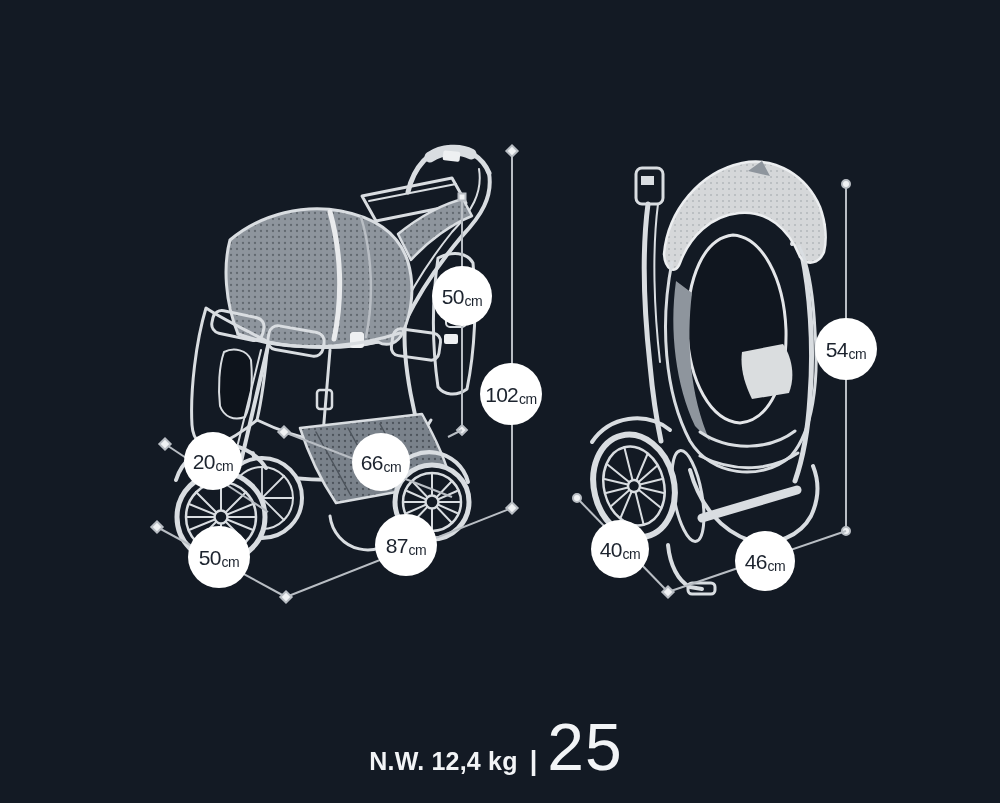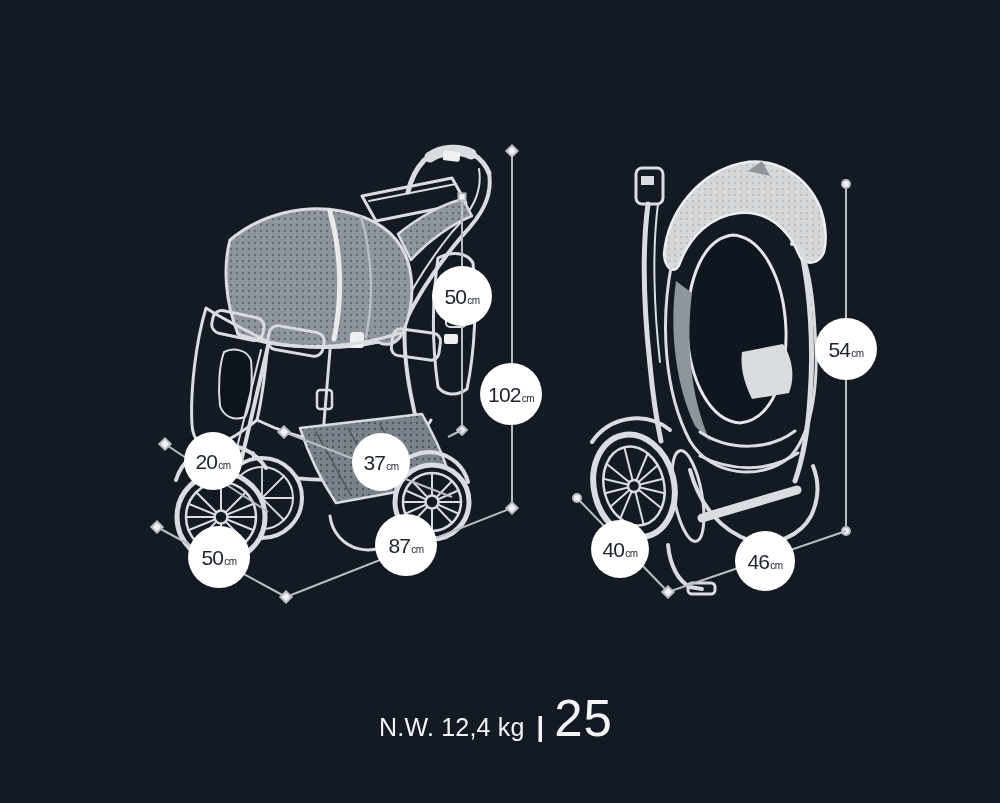--- a/index.html
+++ b/index.html
@@ -4,27 +4,27 @@
 <style>
   html,body{margin:0;padding:0;}
   body{width:1000px;height:803px;overflow:hidden;font-family:"Liberation Sans",sans-serif;}
   .stage{position:relative;width:1000px;height:803px;background:#131a24;}
   .stage svg{position:absolute;left:0;top:0;}
   
   .badge{position:absolute;background:#ffffff;border-radius:50%;
          display:flex;align-items:center;justify-content:center;
          color:#1c232e;font-weight:normal;line-height:1;}
   .badge .val{font-size:21px;letter-spacing:-0.8px;}
-  .badge .unit{font-size:10px;margin-left:1px;position:relative;top:5px;letter-spacing:-0.5px;}
+  .badge .unit{font-size:14px;margin-left:1px;position:relative;top:5px;letter-spacing:-0.5px;}
   
   .footer{position:absolute;left:0;right:0;top:689px;display:flex;
           justify-content:center;align-items:baseline;color:#f2f4f6;white-space:pre;}
-  .footer .small{font-size:25px;font-weight:normal;letter-spacing:0.2px;}
+  .footer .small{font-size:25px;font-weight:bold;letter-spacing:0.2px;}
   .footer .sep{font-size:27px;font-weight:bold;margin:0 10px 0 12px;}
-  .footer .big{font-size:51px;font-weight:400;letter-spacing:1px;margin-right:8px;}
+  .footer .big{font-size:66px;font-weight:400;letter-spacing:1px;margin-right:8px;margin-top:20px;}
 </style>
 </head>
 <body>
 
 <div class="stage">
 
 <svg width="1000" height="803" viewBox="0 0 1000 803">
   <defs>
     <pattern id="patCanopy" width="6" height="6" patternUnits="userSpaceOnUse">
       <rect width="6" height="6" fill="#8e959d"></rect>
@@ -209,21 +209,21 @@
 </div>
 <div class="badge" style="left:480px;top:363px;width:62px;height:62px;">
   <span class="val">102</span>
       <span class="unit">cm</span>
 </div>
 <div class="badge" style="left:184px;top:432px;width:58px;height:58px;">
   <span class="val">20</span>
       <span class="unit">cm</span>
 </div>
 <div class="badge" style="left:352px;top:433px;width:58px;height:58px;">
-  <span class="val">37</span>
+  <span class="val">66</span>
       <span class="unit">cm</span>
 </div>
 <div class="badge" style="left:188px;top:526px;width:62px;height:62px;">
   <span class="val">50</span>
       <span class="unit">cm</span>
 </div>
 <div class="badge" style="left:375px;top:514px;width:62px;height:62px;">
   <span class="val">87</span>
       <span class="unit">cm</span>
 </div>

